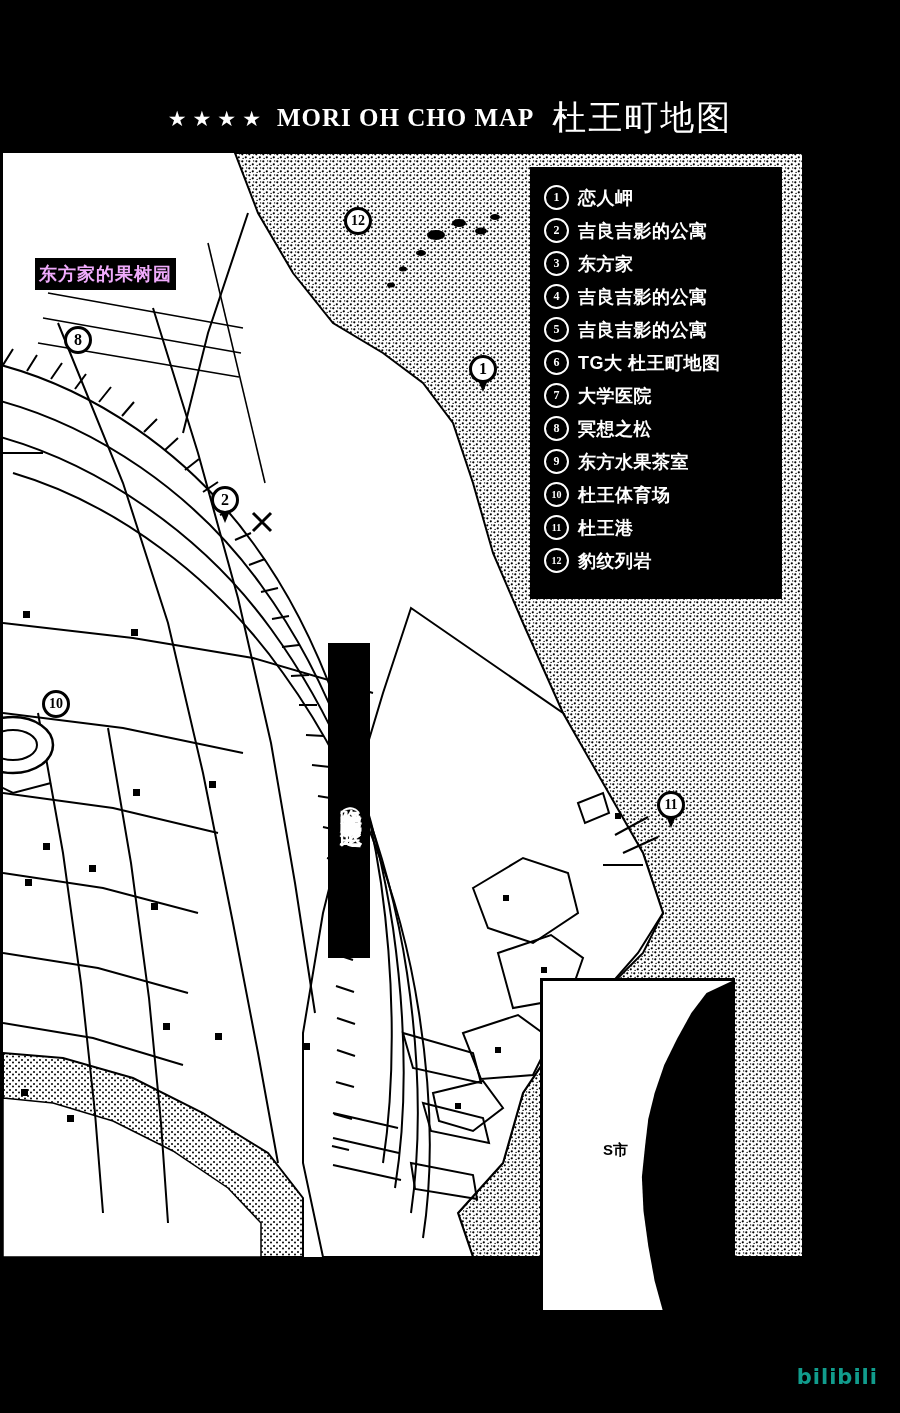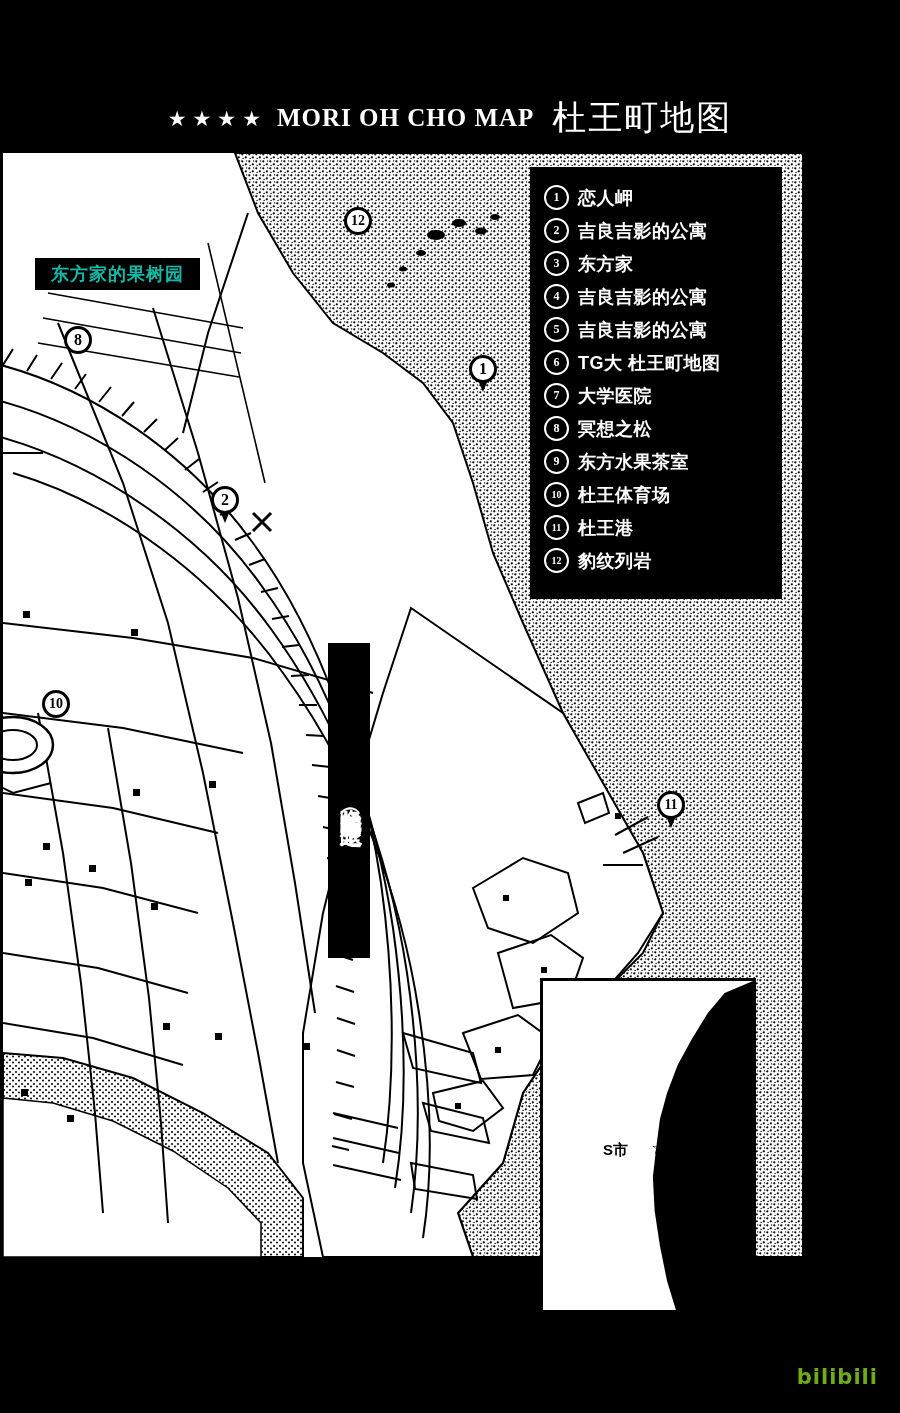--- a/index.html
+++ b/index.html
@@ -46,36 +46,36 @@
     border:2px solid #fff;color:#fff;background:#000;
     font-size:12px;font-weight:bold;
     display:flex;align-items:center;justify-content:center;
     flex:0 0 auto;font-family:"Liberation Serif", serif;
   }
   .num-badge.two-digit{font-size:10px;}
   .legend-label{font-size:18px;font-weight:bold;letter-spacing:.5px;}
 
   
   #inset{
-    position:absolute;left:540px;top:978px;width:216px;height:335px;
+    position:absolute;left:540px;top:978px;width:195px;height:335px;
     background:#fff;border:3px solid #000;box-sizing:border-box;overflow:hidden;
   }
   #inset-svg{position:absolute;left:0;top:0;width:100%;height:100%;}
   .inset-label{
     position:absolute;font-size:15px;font-weight:bold;color:#000;
     font-family:"Liberation Sans", sans-serif;white-space:nowrap;
   }
   #inset-city{left:60px;top:160px;}
   #inset-star{position:absolute;left:108px;top:156px;font-size:18px;color:#000;}
   #inset-ocean{left:140px;top:208px;}
 
   
   .map-tag{
-    position:absolute;background:#000;color:#14b8a6;font-weight:bold;
-    font-size:18px;padding:4px 16px;letter-spacing:1px;white-space:nowrap;
+    position:absolute;background:#000;color:#f0abfc;font-weight:bold;
+    font-size:18px;padding:4px 4px;letter-spacing:1px;white-space:nowrap;
   }
   #tag-orchard{left:32px;top:105px;}
 
   #tag-fault{
     position:absolute;left:325px;top:490px;width:42px;
     background:#000;color:#fff;font-weight:bold;font-size:22px;
     letter-spacing:2px;padding:10px 6px;line-height:1.18;
     writing-mode:vertical-rl;text-orientation:upright;
     height:315px;box-sizing:border-box;text-align:center;
   }
@@ -89,21 +89,21 @@
   }
   .map-num.d2{font-size:14px;}
   .map-num .pointer{
     position:absolute;left:50%;top:100%;margin-left:-5px;
     width:0;height:0;border-left:5px solid transparent;
     border-right:5px solid transparent;border-top:12px solid #000;
   }
 
   
   #watermark{
-    position:absolute;right:22px;bottom:24px;color:#84cc16;
+    position:absolute;right:22px;bottom:24px;color:#14b8a6;
     font-size:21px;font-weight:bold;letter-spacing:1px;
     font-family:"DejaVu Sans", sans-serif;opacity:.85;
   }
 </style>
 </head>
 <body>
 
 <div id="title-bar">
   <span id="stars">★★★★</span>
   <span id="title-en">MORI OH CHO MAP</span>

